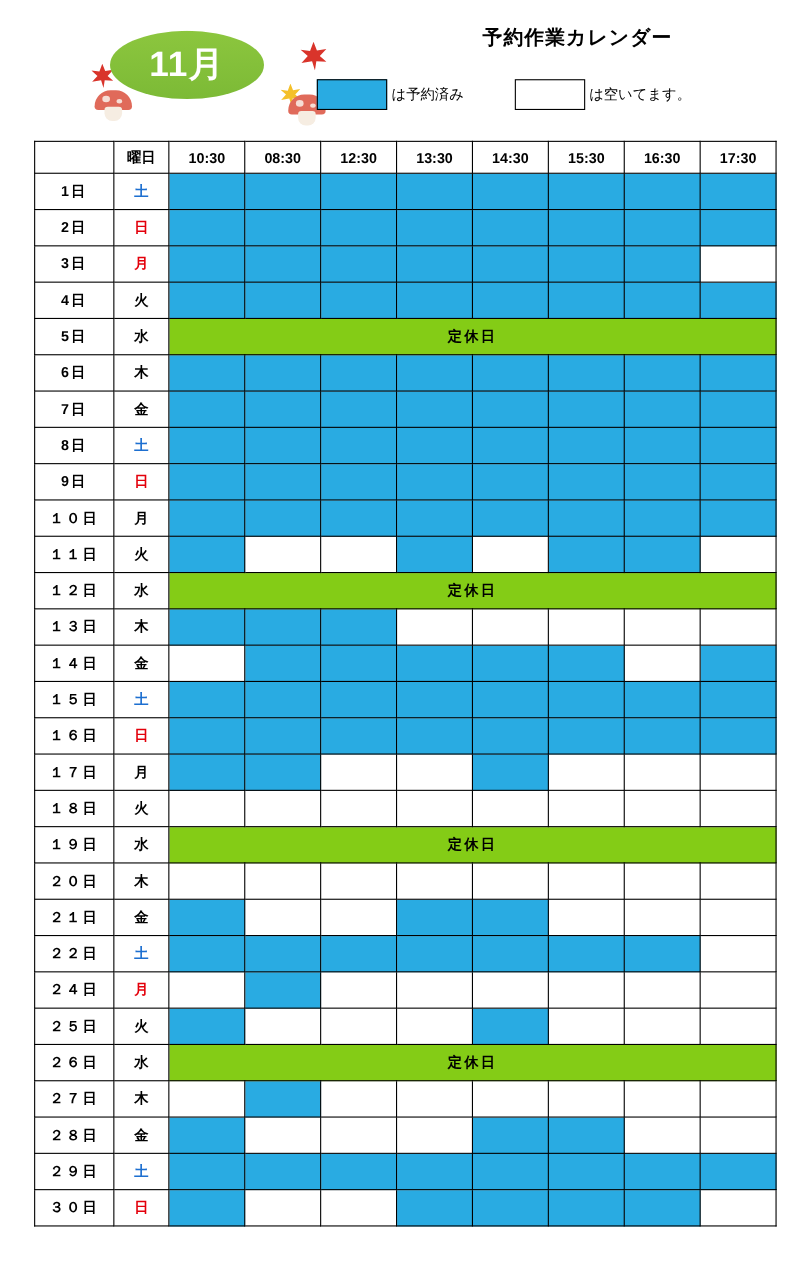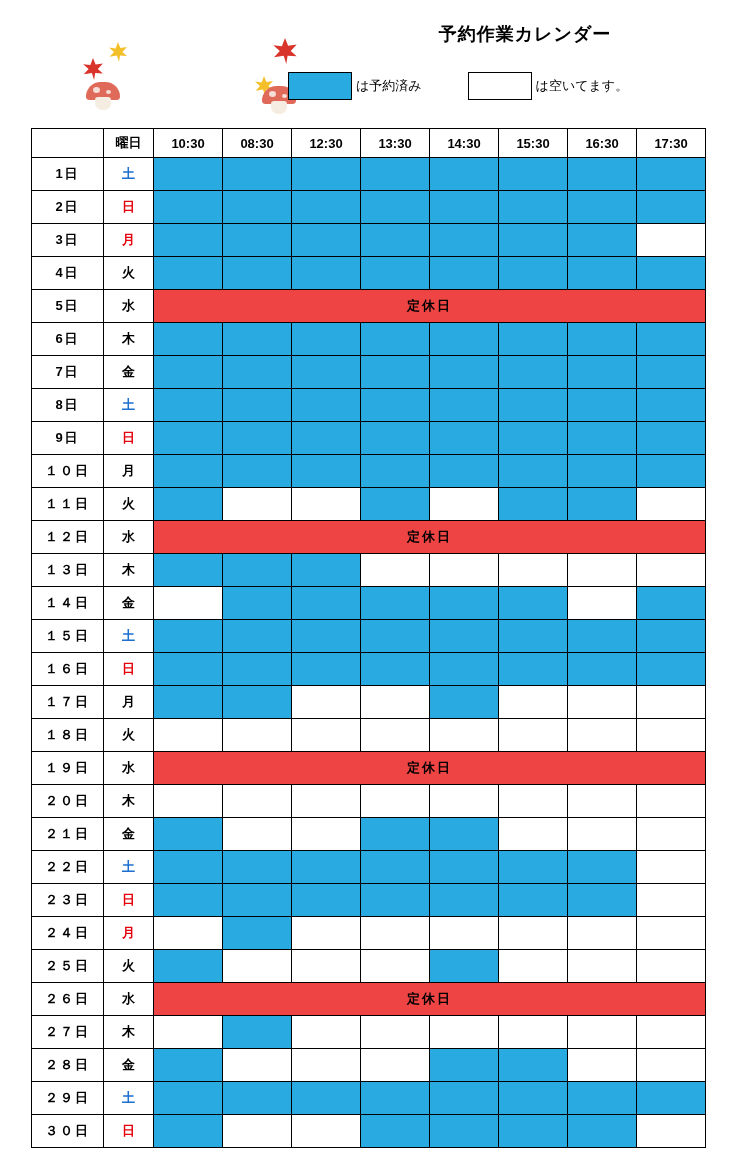--- a/index.html
+++ b/index.html
@@ -178,21 +178,21 @@
   td.day-label { letter-spacing: 2px; }
   td.dow { font-size: 14px; }
   .dow-sun { color: #e3000b; }
   .dow-sat { color: #1d6fd0; }
   .dow-mon-red { color: #e3000b; }
   .dow-normal { color: #000000; }
 
   td.booked { background: #29abe2; }
   td.free { background: #ffffff; }
   td.closed {
-    background: #ef4444;
+    background: #84cc16;
     font-size: 14px;
     letter-spacing: 2px;
   }
 </style>
 </head>
 <body>
 
 <div class="header">
 
   <div class="badge-wrap">
@@ -200,20 +200,23 @@
     <div class="leaf-red2"></div>
     <div class="leaf-yellow"></div>
     <div class="leaf-yellow2"></div>
     <div class="mushroom m1">
       <div class="cap"></div>
         <div class="stem"></div>
     </div>
     <div class="mushroom m2">
       <div class="cap"></div>
         <div class="stem"></div>
+    </div>
+    <div class="badge-ellipse">
+      <span class="badge-text">11月</span>
     </div>
   </div>
 
   <div class="title">予約作業カレンダー</div>
 
   <div class="legend">
     <div class="legend-item">
       <div class="legend-box booked"></div>
       <span>は予約済み</span>
     </div>
@@ -491,32 +494,20 @@
           <td class="booked"></td>
           <td class="booked"></td>
           <td class="booked"></td>
           <td class="booked"></td>
           <td class="booked"></td>
           <td class="booked"></td>
           <td class="booked"></td>
           <td class="free"></td>
         </tr>
         <tr>
-          <td class="day-label">２３日</td>
-          <td class="dow dow-sun">日</td>
-          <td class="booked"></td>
-          <td class="booked"></td>
-          <td class="booked"></td>
-          <td class="booked"></td>
-          <td class="booked"></td>
-          <td class="booked"></td>
-          <td class="booked"></td>
-          <td class="free"></td>
-        </tr>
-        <tr>
           <td class="day-label">２４日</td>
           <td class="dow dow-mon-red">月</td>
           <td class="free"></td>
           <td class="booked"></td>
           <td class="free"></td>
           <td class="free"></td>
           <td class="free"></td>
           <td class="free"></td>
           <td class="free"></td>
           <td class="free"></td>

